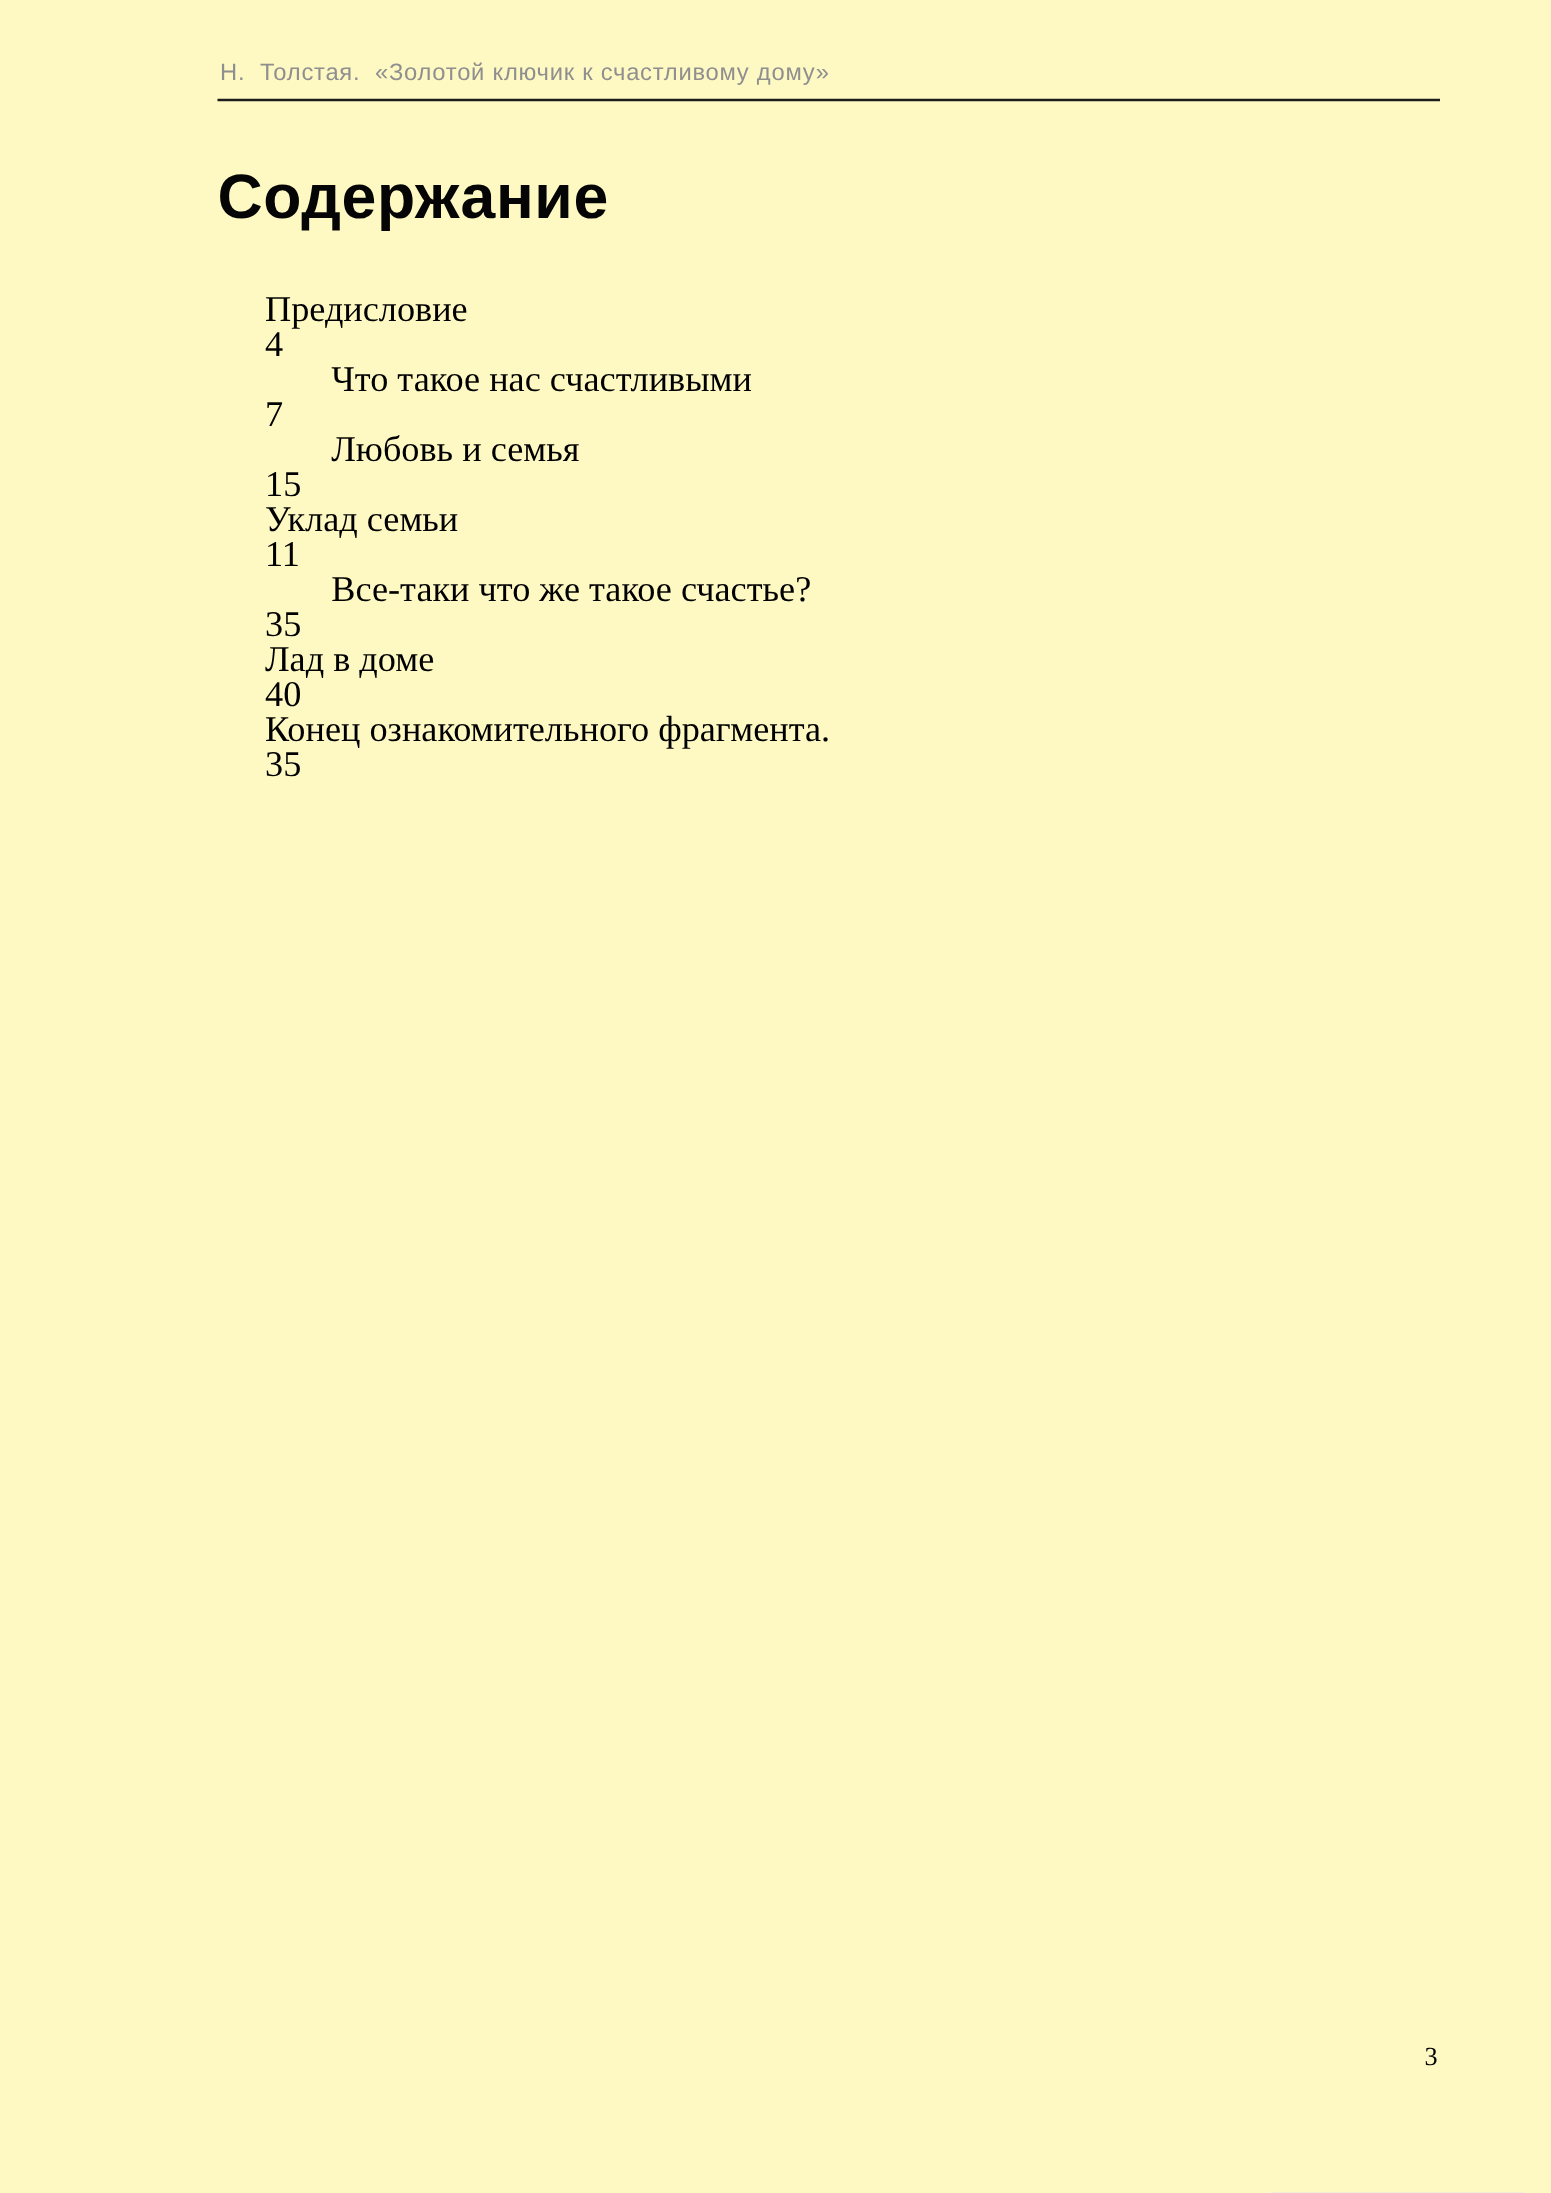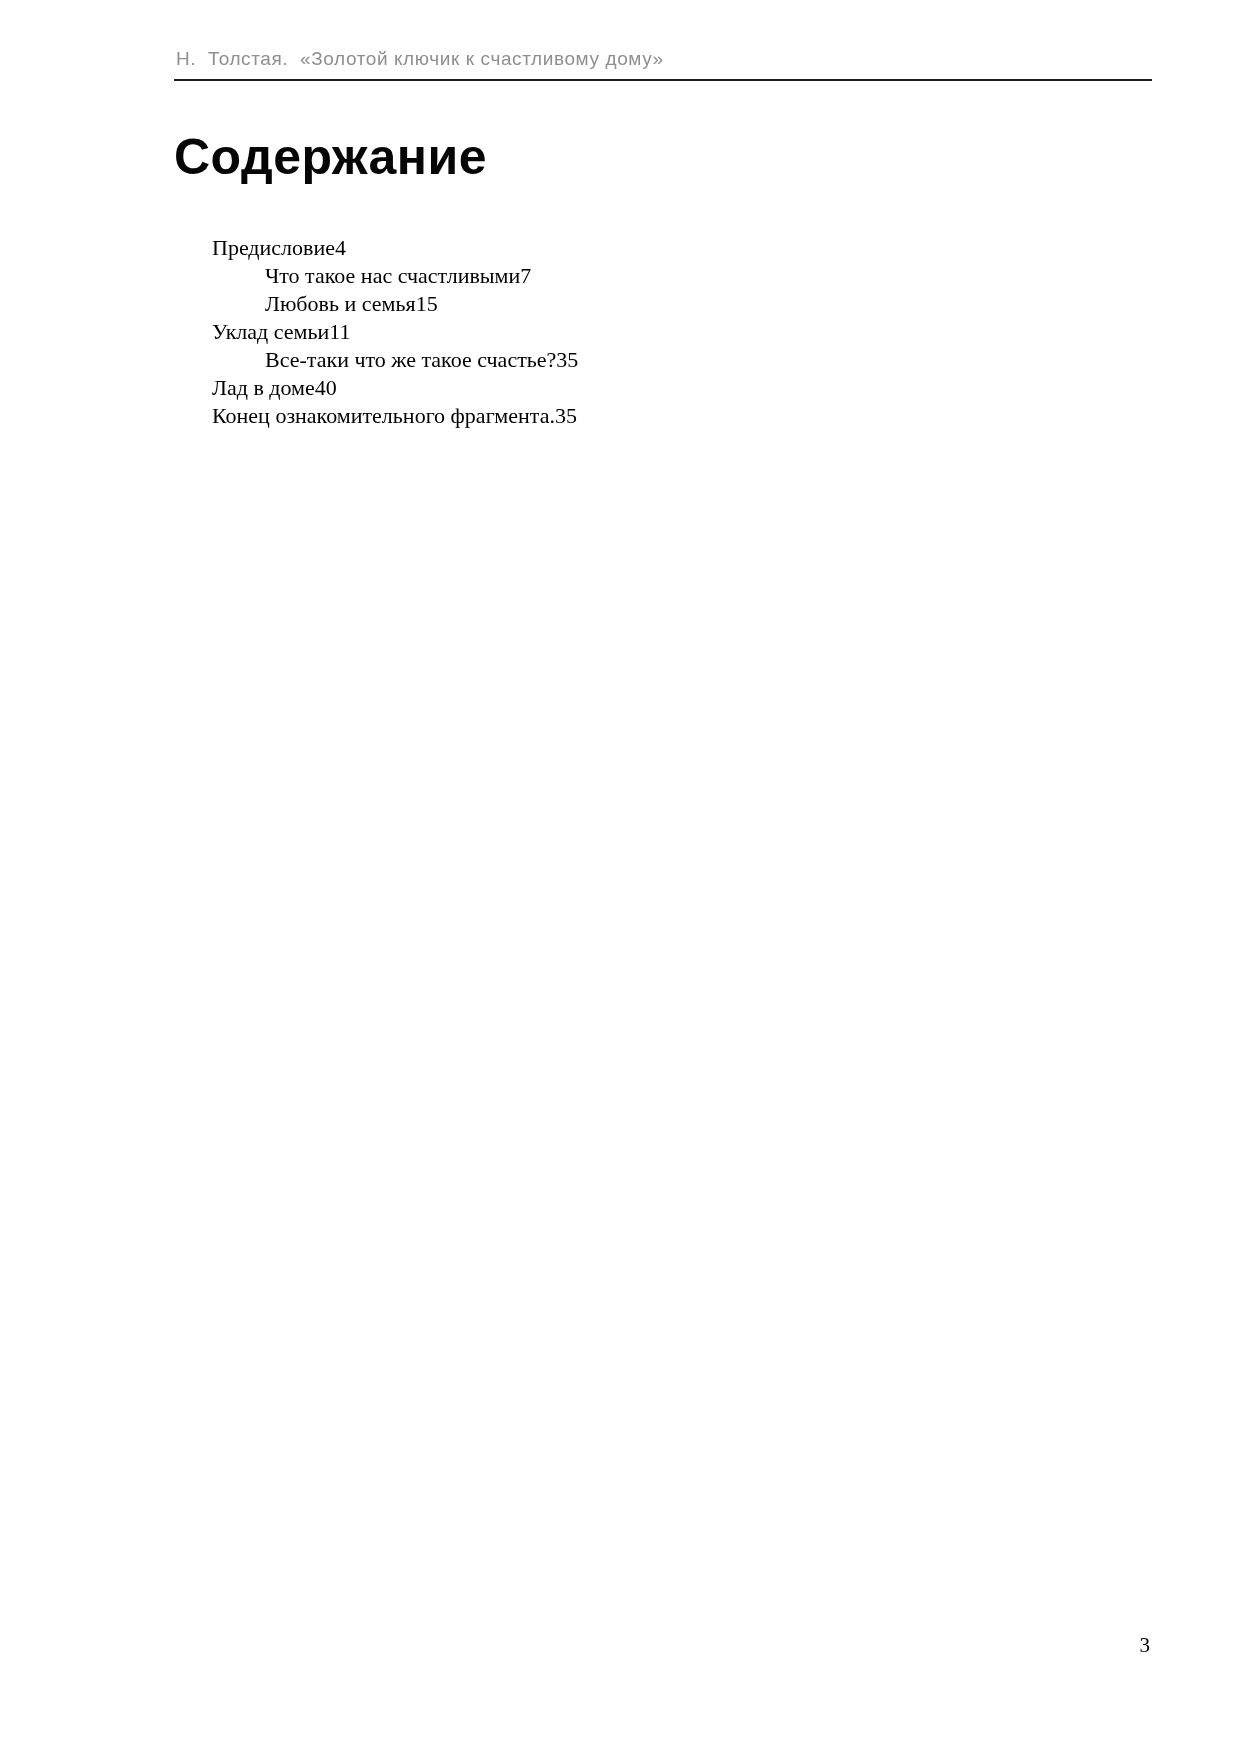--- a/index.html
+++ b/index.html
@@ -5,21 +5,21 @@
   html, body {
     margin: 0;
     padding: 0;
     background: #e8e8e8;
   }
   .page {
     position: relative;
     width: 1241px;
     height: 1754px;
     margin: 0 auto;
-    background: #ffffff;
+    background: #fef9c3;
     overflow: hidden;
     font-family: "Liberation Serif", serif;
     color: #000000;
   }
   .running-header {
     position: absolute;
     left: 176px;
     top: 48px;
     width: 978px;
     font-family: "Liberation Sans", sans-serif;
@@ -51,21 +51,22 @@
   .toc {
     position: absolute;
     left: 212px;
     top: 234px;
     width: 938px; 
   }
   .toc-row {
     display: flex;
     align-items: baseline;
     line-height: 28px;
-    font-size: 22px;
+    font-size: 29px;
+    flex-direction: column;
   }
   .toc-label { white-space: nowrap; }
   .toc-row.lvl1 .toc-label { padding-left: 53px; }
   .toc-page {
     white-space: nowrap;
     text-align: right;
   }
   .folio {
     position: absolute;
     left: 174px;

